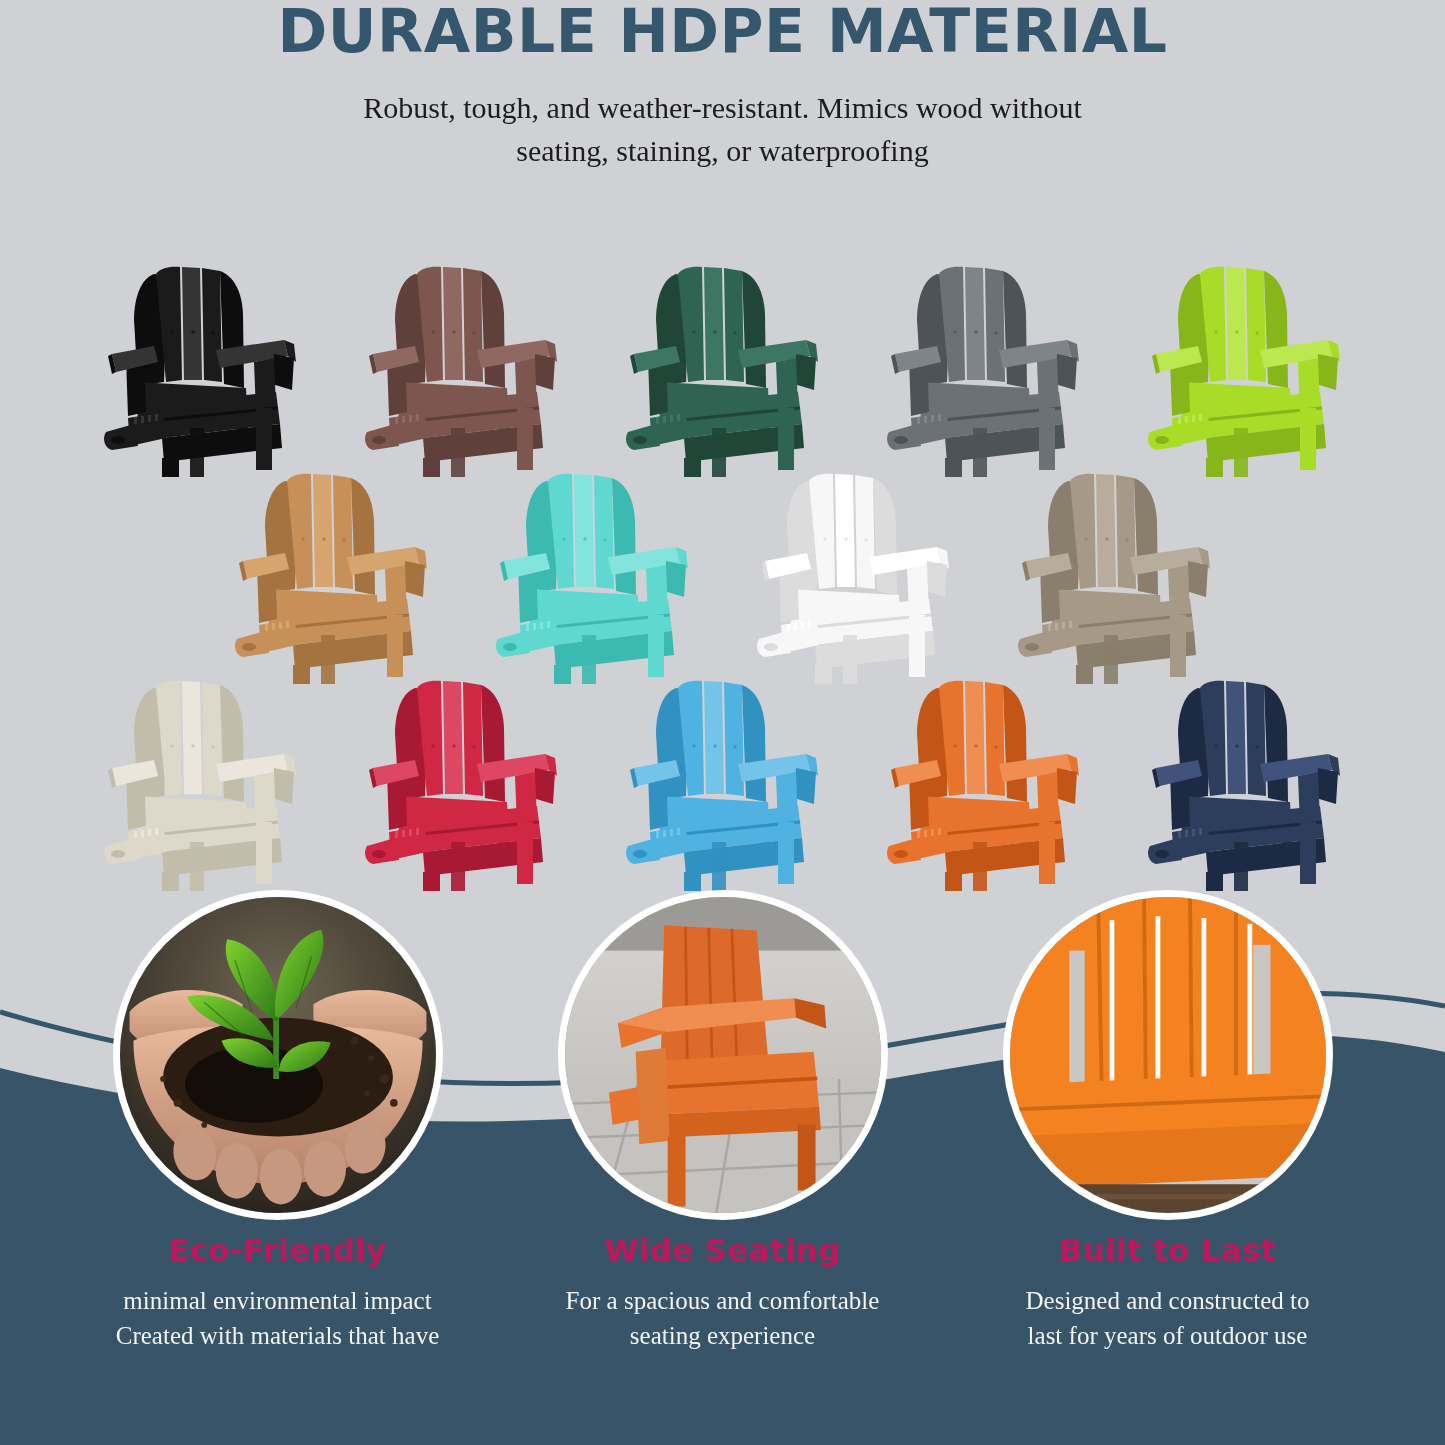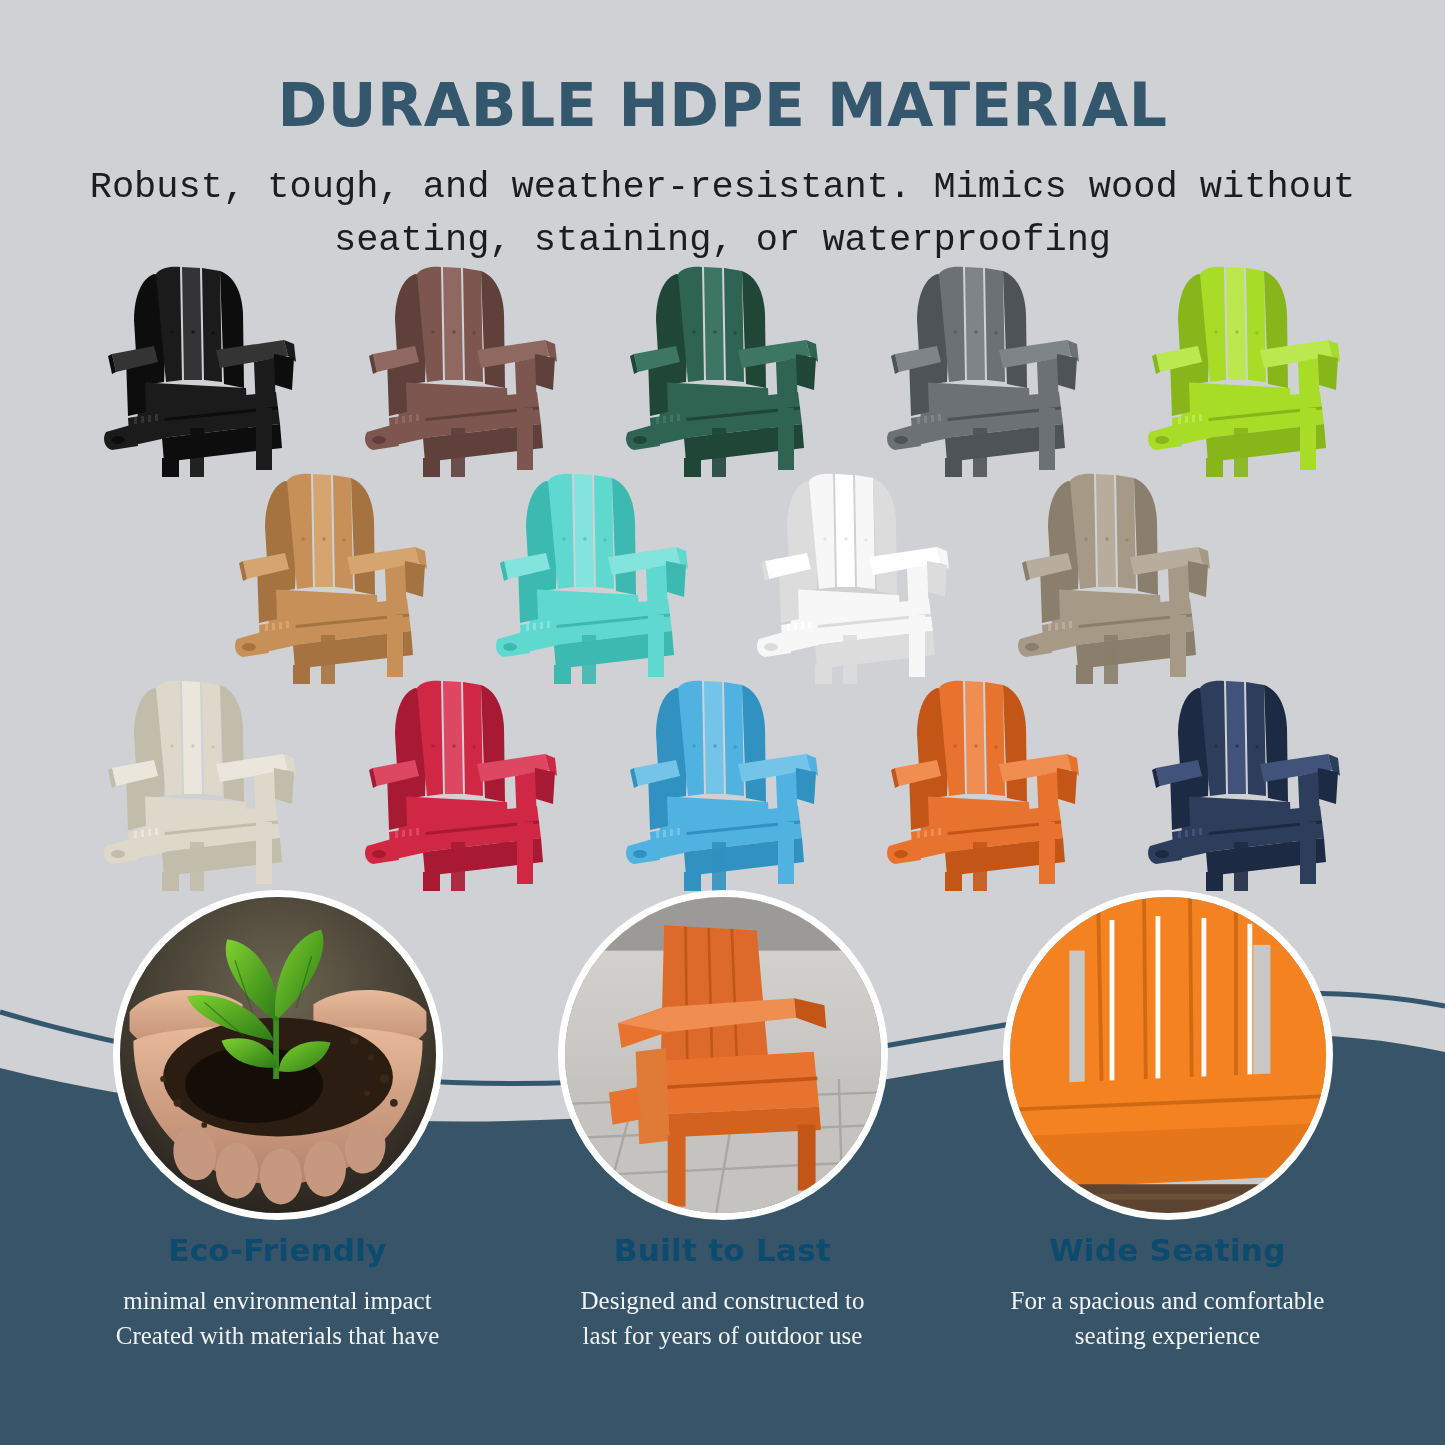--- a/index.html
+++ b/index.html
@@ -5,33 +5,33 @@
   * { margin:0; padding:0; box-sizing:border-box; }
   html,body { width:1445px; height:1445px; }
   body {
     font-family:"Liberation Sans", sans-serif;
     background:#cfd1d4;
     position:relative;
     overflow:hidden;
   }
 
   
-  .header { padding-top:74px; text-align:center; position:relative; z-index:5; }
+  .header { text-align:center; position:relative; z-index:5; }
   .title {
     font-family:"DejaVu Sans", sans-serif;
     font-size:60px;
     font-weight:bold;
     letter-spacing:0.5px;
     color:#35576d;
     line-height:1.05;
   }
   .subtitle {
     margin-top:24px;
-    font-family:Liberation Mono, monospace;
-    font-size:37px;
+    font-family:Liberation Serif, serif;
+    font-size:30px;
     color:#1d1d1f;
     line-height:1.42;
   }
 
   
   .grid { position:absolute; left:0; top:262px; width:1445px; z-index:4; }
   .row { display:flex; justify-content:center; align-items:flex-end; }
   .row-1 { gap:56px; }
   .row-2 { gap:56px; }
   .row-3 { gap:56px; }
@@ -58,21 +58,21 @@
   .circle svg { display:block; width:100%; height:100%; }
 
   
   .features {
     position:absolute; left:0; top:1232px; width:1445px; z-index:7;
     display:flex; justify-content:center; gap:115px;
   }
   .feature { width:330px; text-align:center; }
   .feature-title {
     font-family:"DejaVu Sans", sans-serif;
-    font-size:31px; font-weight:bold; color:#0c4a6e; letter-spacing:0.3px;
+    font-size:31px; font-weight:bold; color:#be185d; letter-spacing:0.3px;
   }
   .feature-desc {
     margin-top:16px;
     font-family:"Liberation Serif", serif;
     font-size:25px; color:#f2f4f5; line-height:1.38;
     width:430px; margin-left:-50px;
   }
 </style>
 </head>
 <body style="background: rgb(207, 209, 212);">
@@ -928,26 +928,26 @@
 
 <div class="features">
   <div class="feature">
     <div class="feature-title">Eco-Friendly</div>
     <div class="feature-desc">
       <div>minimal environmental impact</div>
       <div>Created with materials that have</div>
     </div>
   </div>
   <div class="feature">
+    <div class="feature-title">Wide Seating</div>
+    <div class="feature-desc">
+      <div>For a spacious and comfortable</div>
+      <div>seating experience</div>
+    </div>
+  </div>
+  <div class="feature">
     <div class="feature-title">Built to Last</div>
     <div class="feature-desc">
       <div>Designed and constructed to</div>
       <div>last for years of outdoor use</div>
     </div>
   </div>
-  <div class="feature">
-    <div class="feature-title">Wide Seating</div>
-    <div class="feature-desc">
-      <div>For a spacious and comfortable</div>
-      <div>seating experience</div>
-    </div>
   </div>
-  </div>
 
 </body></html>

